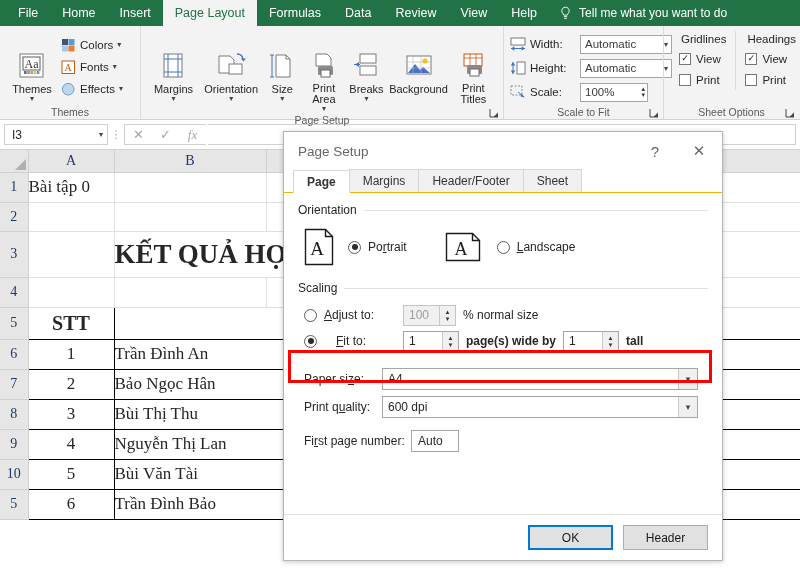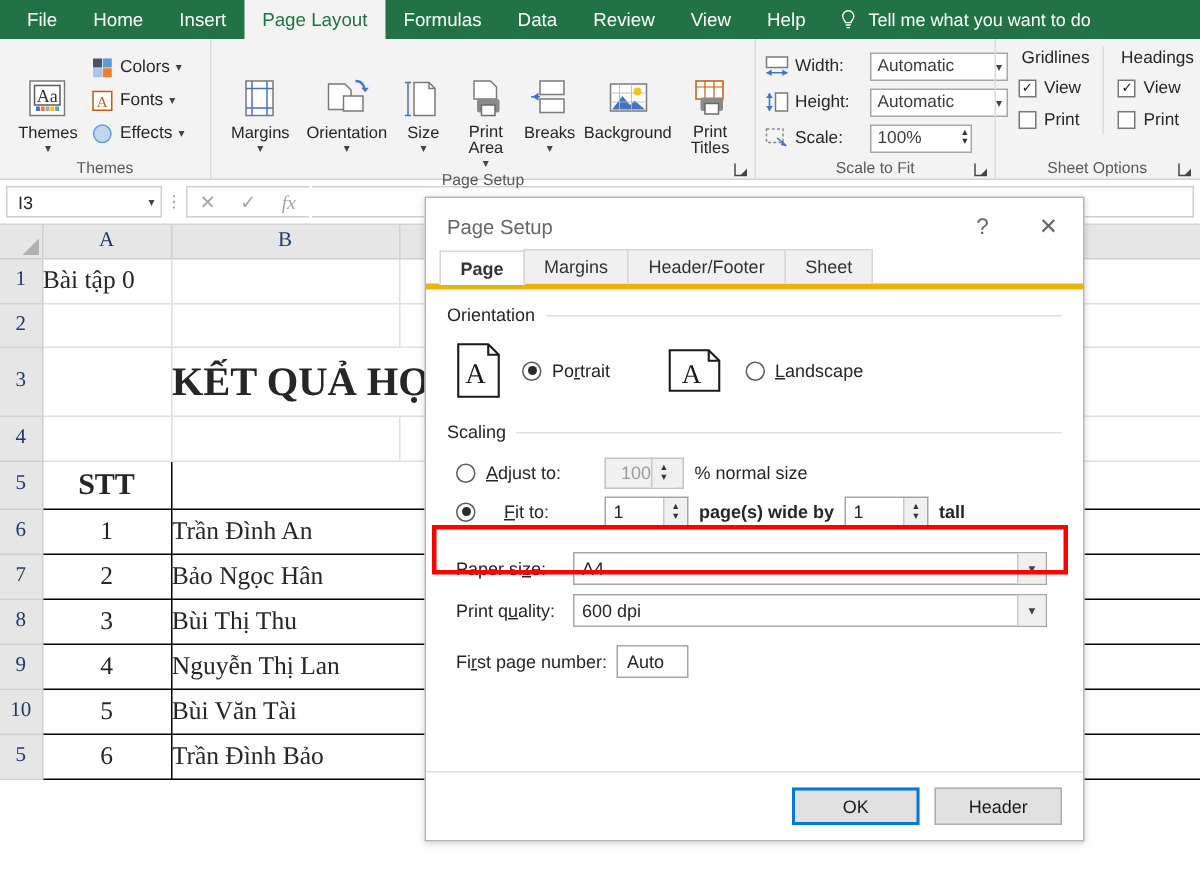--- a/index.html
+++ b/index.html
@@ -118,21 +118,21 @@
     font-size:12px;
   }
   .dlg-title { height:38px; display:flex; align-items:center;
                padding:0 0 0 14px; }
   .dlg-title .t { flex:1; color:#666; font-size:13.5px; }
   .dlg-btn { width:42px; height:30px; display:flex; align-items:center;
              justify-content:center; color:#666; font-size:15px; }
   .dlg-btn.close { width:46px; }
 
   .tabs { display:flex; padding-left:9px; height:23px; align-items:flex-end;
-          border-bottom:4px solid #eab308; }
+          border-bottom:1px solid #eab308; }
   .dtab { height:23px; padding:0 13px; display:flex; align-items:center;
           font-size:12px; border:1px solid #d6d6d6; border-bottom:none;
           background:#f0f0f0; color:#333; margin-right:-1px; }
   .dtab.active { background:#fff; font-weight:bold; border-bottom:1px solid #fff;
                  margin-bottom:-1px; }
 
   .dbody { padding:10px 14px 0 14px; position:relative; height:calc(100% - 62px); }
 
   .fieldset { margin-bottom:11px; }
   .fs-head { display:flex; align-items:center; gap:7px; margin-bottom:7px; }
@@ -147,21 +147,21 @@
   .orient { display:flex; align-items:center; padding-left:6px; height:46px; }
   .pgicon { width:30px; height:38px; position:relative; }
   .pgicon.land { width:38px; height:30px; }
   .orient .opt { display:flex; align-items:center; gap:7px; margin-left:14px; }
   .orient .opt .txt { font-size:12px; }
 
   .scalerow { display:flex; align-items:center; height:26px; padding-left:6px; gap:7px; }
   .spin { height:21px; border:1px solid #a6a6a6; background:#fff;
           display:flex; align-items:center; justify-content:space-between; }
   .spin .val { padding-left:5px; font-size:12px; }
-  .spin.dis { background:#f0f0f0; border-color:#c4c4c4;justify-content:center; }
+  .spin.dis { background:#f0f0f0; border-color:#c4c4c4; }
   .spin.dis .val { color:#9d9d9d; }
   .spbtns { width:16px; height:19px; border-left:1px solid #c9c9c9; background:#f0f0f0;
             display:flex; flex-direction:column; align-items:center;
             justify-content:center; line-height:7px; font-size:7px; color:#333; }
 
   .hl-box { position:absolute; border:3px solid #ff0000; pointer-events:none; }
 
   .frow { display:flex; align-items:center; height:28px; padding-left:6px; }
   .frow .flab { width:78px; font-size:12px; }
   .combo { height:22px; border:1px solid #a6a6a6; background:#fff;

